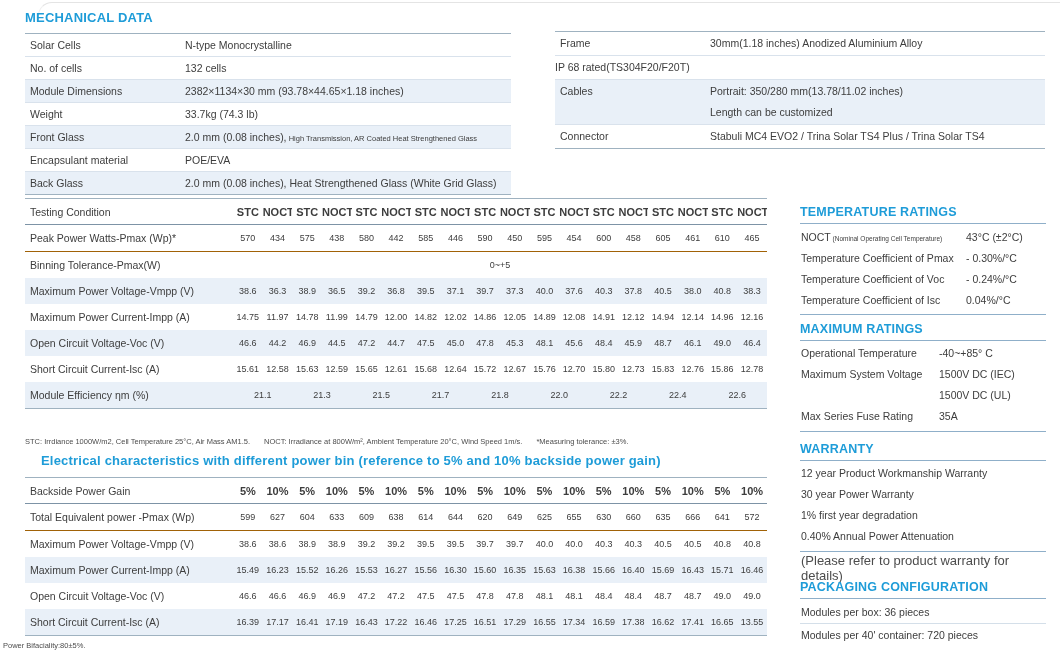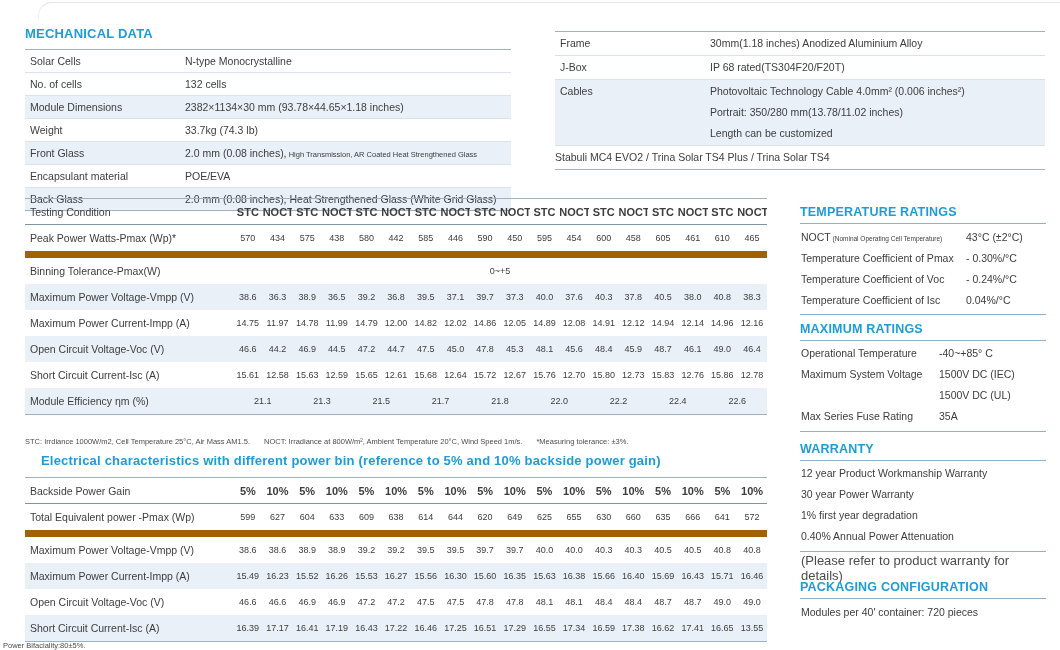--- a/index.html
+++ b/index.html
@@ -14,21 +14,21 @@
   
   .kv-table{border-top:1px solid #9fb2c0;border-bottom:1px solid #9fb2c0}
   .kv-row{display:flex;align-items:center;border-bottom:1px solid #d9e2ec;font-size:10.5px}
   .kv-row:last-child{border-bottom:none}
   .kv-row.shaded{background:#e9f0f8}
   .kv-label{flex-shrink:0;padding-left:5px}
   .kv-value{flex:1}
   .tiny{font-size:7.5px}
 
   #mech-sec{position:absolute;left:25px;top:10px;width:486px}
-  #mech-sec .sec-title{margin:16px 0 8px 0}
+  #mech-sec .sec-title{margin:0 0 8px 0}
   #mech .kv-row{height:22px}
   #mech .kv-label{width:155px}
 
   #frame-sec{position:absolute;left:555px;top:31px;width:490px}
   #frame .kv-row{align-items:flex-start;padding:1px 0;min-height:21px}
   #frame .kv-label{width:150px;line-height:21px}
   #frame .kv-value div{line-height:21px}
 
   
   #elec-sec{position:absolute;left:25px;top:198px;width:742px}
@@ -36,21 +36,21 @@
   #bin-sec{position:absolute;left:25px;top:453px;width:742px}
   #bin-sec .sec-title{font-size:13px;margin:0 0 9px 16px}
   table.matrix{width:100%;border-collapse:collapse;table-layout:fixed;
                border-top:1px solid #9fb2c0;border-bottom:1px solid #9fb2c0}
   .matrix th,.matrix td{padding:0;white-space:nowrap;overflow:hidden}
   .matrix thead tr{border-bottom:1px solid #7d93a6}
   .matrix thead th{font-size:11px;font-weight:bold;color:#3d3d3d;height:25px;text-align:center}
   .matrix tbody td{font-size:9px;color:#3d3d3d;text-align:center;height:26px}
   .matrix .mx-label{text-align:left;font-size:10.5px;padding-left:5px;font-weight:normal}
   .matrix tbody tr.shaded{background:#e9f0f8}
-  .matrix tbody tr.line{border-bottom:7px solid #a16207}
+  .matrix tbody tr.line{border-bottom:1px solid #a16207}
 
   .footnote{position:absolute;left:25px;top:437px;width:770px;font-size:7.5px;color:#4c4c4c;white-space:nowrap}
   .footnote span{margin-right:14px}
   .bifacial{position:absolute;left:3px;top:641px;font-size:7.5px;color:#4c4c4c}
 
   
   .side-sec{position:absolute;left:800px;width:246px}
   #temp-sec{top:205px}
   #max-sec{top:322px}
   #warr-sec{top:442px}
@@ -127,34 +127,33 @@
 
 <section id="frame-sec">
   <div class="kv-table" id="frame">
       <div class="kv-row">
         <div class="kv-label">Frame</div>
         <div class="kv-value">
           <div>30mm(1.18 inches)  Anodized  Aluminium Alloy</div>
         </div>
       </div>
       <div class="kv-row">
-        <div class="kv-label">J-Box</div>
         <div class="kv-value">
           <div>IP 68 rated(TS304F20/F20T)</div>
         </div>
       </div>
       <div class="kv-row shaded">
         <div class="kv-label">Cables</div>
         <div class="kv-value">
-          <div>Photovoltaic Technology Cable 4.0mm² (0.006 inches²)</div>
           <div>Portrait: 350/280 mm(13.78/11.02 inches)</div>
           <div>Length can be customized</div>
         </div>
       </div>
       <div class="kv-row">
+        <div class="kv-label">Connector</div>
         <div class="kv-value">
           <div>Stabuli MC4 EVO2 / Trina Solar TS4 Plus / Trina Solar TS4</div>
         </div>
       </div>
     </div>
 </section>
 
 <section id="elec-sec">
   <div id="elec-table">
       <table class="matrix">
@@ -563,16 +562,17 @@
       <div class="side-item">0.40% Annual Power Attenuation</div>
     </div>
   <div class="rule"></div>
   <div class="side-note">(Please refer to product warranty for details)</div>
 </section>
 
 <section class="side-sec" id="pack-sec">
   <div class="sec-title">PACKAGING CONFIGURATION</div>
   <div class="rule"></div>
   <div class="side-list" id="pack">
+      <div class="side-item">Modules per box: 36 pieces</div>
       <div class="side-item">Modules per 40' container: 720 pieces</div>
     </div>
 
 </section>
 
 </body></html>

